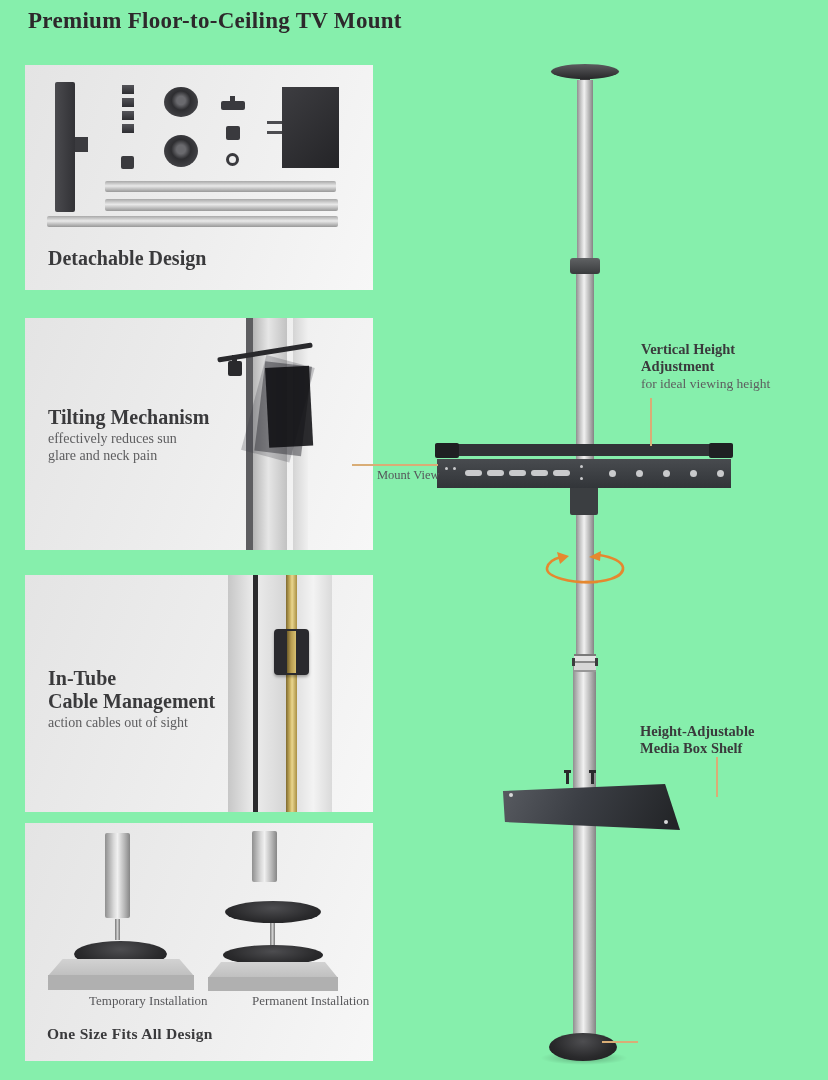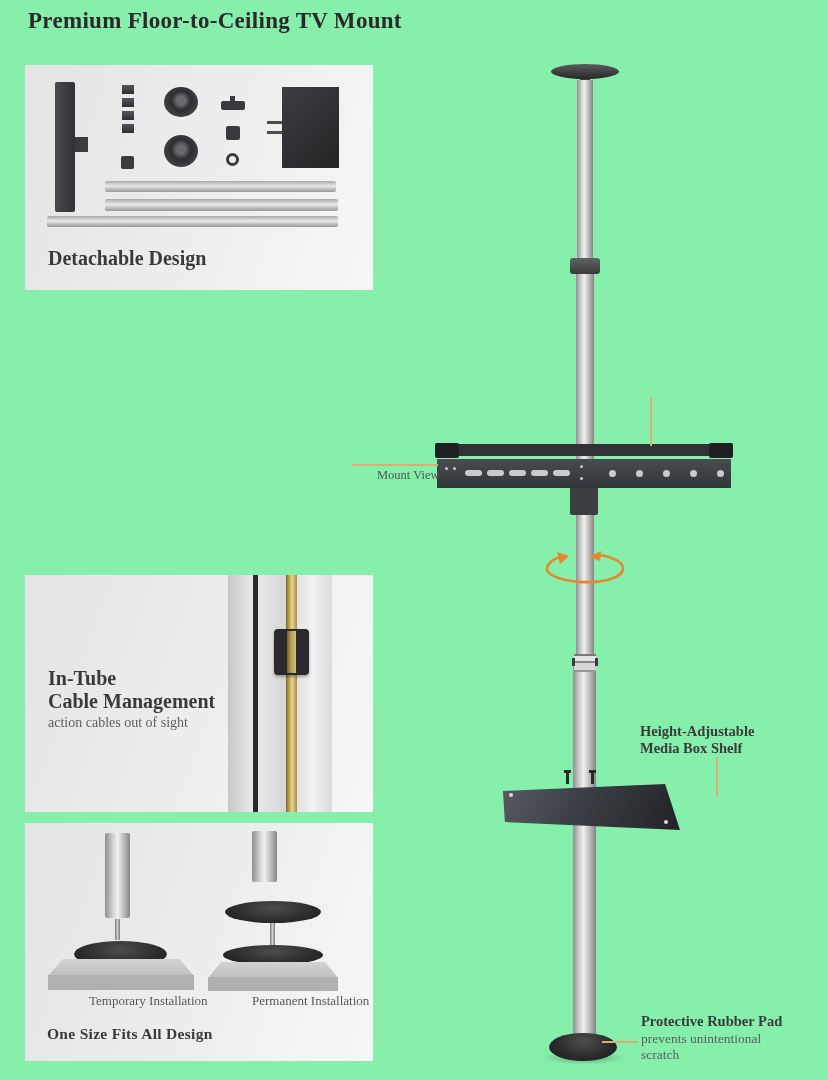--- a/index.html
+++ b/index.html
@@ -146,20 +146,37 @@
       <div class="abs pin1" style="top:66px"></div>
       <div class="abs metal" style="left:80px;top:116px;width:231px;height:11px"></div>
       <div class="abs metal" style="left:80px;top:134px;width:233px;height:12px"></div>
       <div class="abs metal" style="left:22px;top:151px;width:291px;height:11px"></div>
     </div>
     <div class="abs" style="left:23px;top:182px">
       <div class="cap-title">Detachable Design</div>
     </div>
   </section>
 
+  <section class="panel p2">
+    <div>
+      <div class="abs p2-dark"></div>
+      <div class="abs p2-strip1"></div>
+      <div class="abs p2-strip2"></div>
+      <div class="abs tiltrod"></div>
+      <div class="abs tiltknob"></div>
+      <div class="flap flap3"></div>
+      <div class="flap flap2"></div>
+      <div class="flap flap1"></div>
+    </div>
+    <div class="abs" style="left:23px;top:88px">
+      <div class="cap-title">Tilting Mechanism</div>
+      <div class="cap-desc pre">effectively reduces sun
+glare and neck pain</div>
+    </div>
+  </section>
 
   <section class="panel p3">
     <div>
       <div class="abs channel"></div>
       <div class="abs darkrod"></div>
       <div class="abs cable"></div>
       <div class="abs cableclip"></div>
       <div class="abs clipcable"></div>
     </div>
     <div class="abs" style="left:23px;top:92px">
@@ -239,28 +256,28 @@
 
     <div class="abs pad-shadow"></div>
     <div class="abs rubberpad"></div>
   </div>
 
   <div class="lead" style="left:650px;top:398px;width:2px;height:48px"></div>
   <div class="lead" style="left:352px;top:464px;width:86px;height:2px"></div>
   <div class="lead" style="left:716px;top:757px;width:2px;height:40px"></div>
   <div class="lead" style="left:602px;top:1041px;width:36px;height:2px"></div>
 
+  <div class="ann" style="left:641px;top:341px;width:175px">
+    <div class="ann-title pre">Vertical Height
+Adjustment</div>
+    <div class="ann-desc">for ideal viewing height</div>
+  </div>
 
   <div class="ann sideview" style="left:377px;top:468px">Mount View</div>
 
 
   <div class="ann" style="left:640px;top:723px;width:175px">
     <div class="ann-title pre">Height-Adjustable
 Media Box Shelf</div>
   </div>
 
-  <div class="ann" style="left:641px;top:1013px;width:180px">
-    <div class="ann-title">Protective Rubber Pad</div>
-    <div class="ann-desc pre">prevents unintentional
-scratch</div>
-  </div>
 
 </div>
 
 </body></html>

